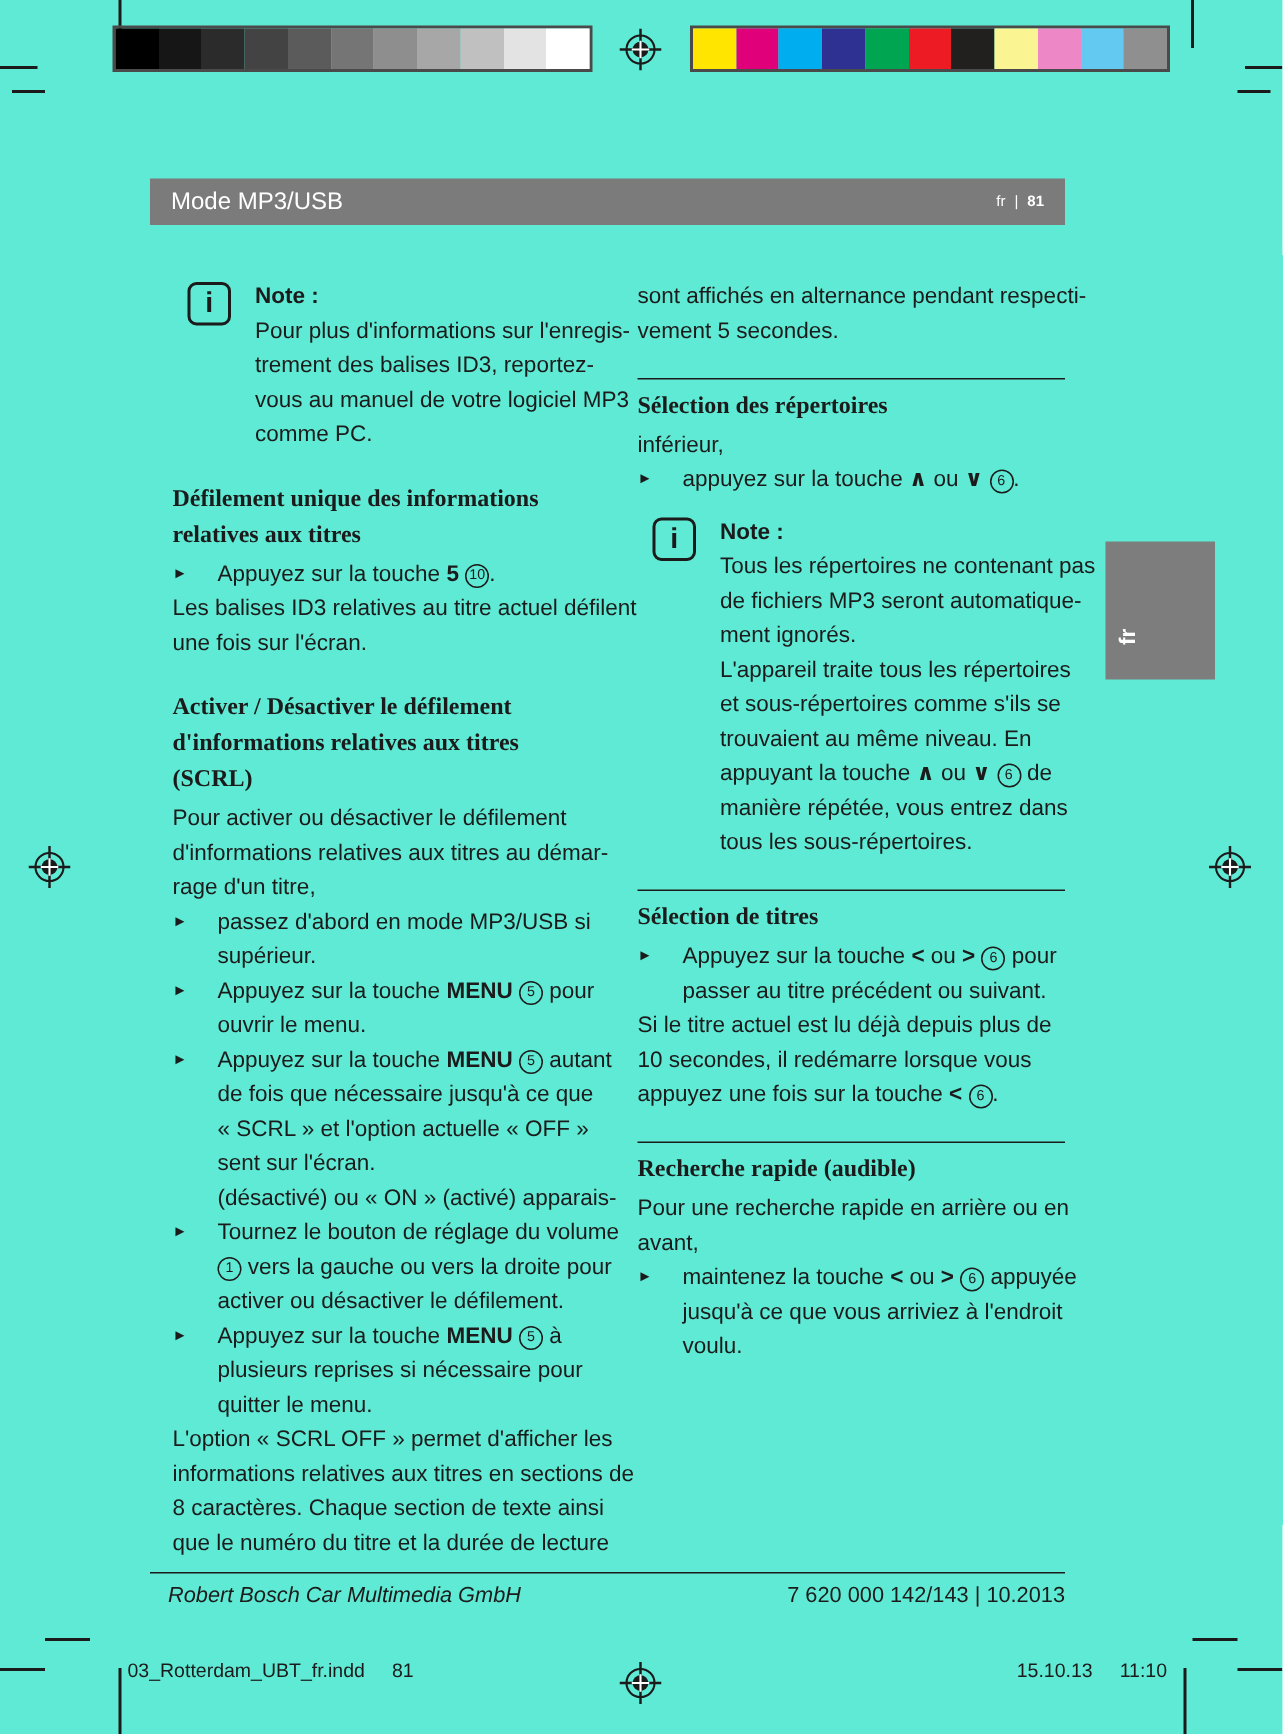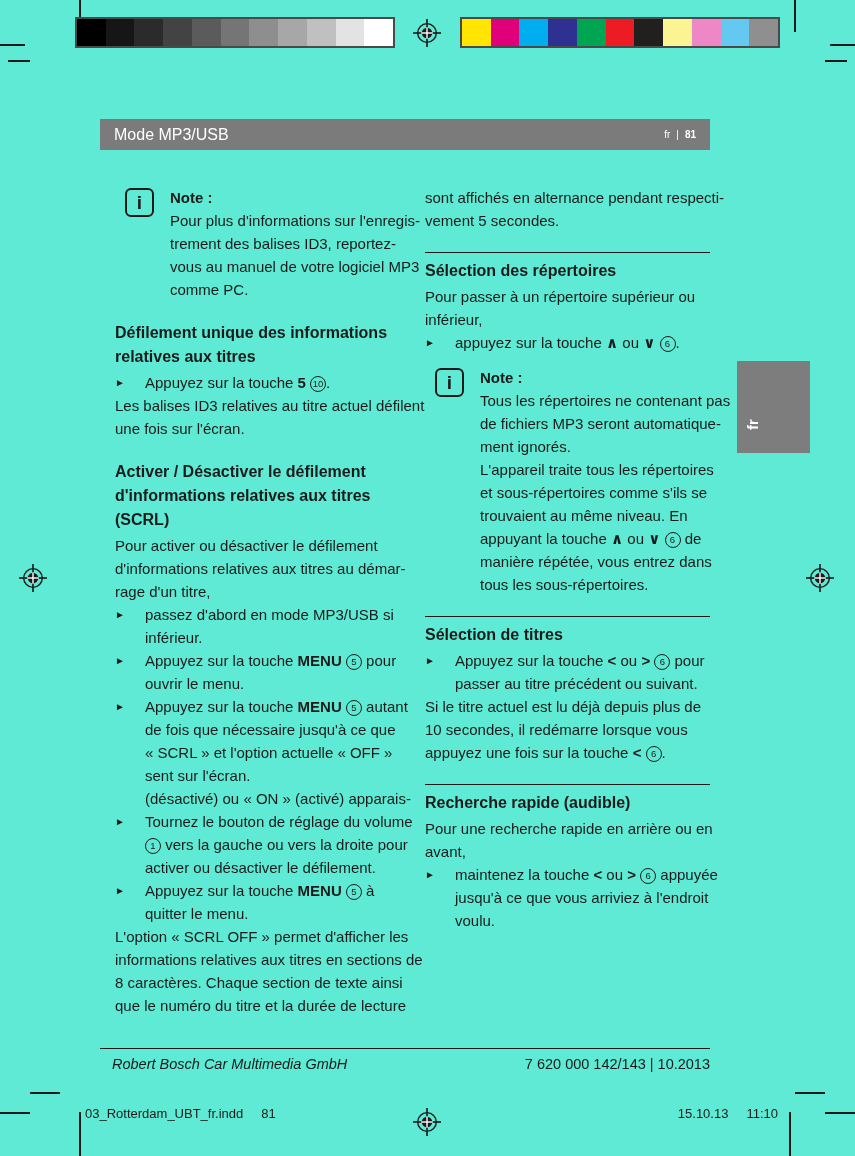--- a/index.html
+++ b/index.html
@@ -36,21 +36,21 @@
   
   .col{position:absolute;font-size:15px;line-height:23px;}
   #col-left{left:115px;top:186px;width:312px;}
   #col-right{left:425px;top:186px;width:285px;}
   .tline{min-height:23px;white-space:nowrap;}
   .b{font-weight:700;}
   .key{font-weight:700;}
   .circ{display:inline-block;box-sizing:border-box;width:16px;height:16px;border:1px solid #1b1b1b;
         border-radius:50%;font-size:9.5px;line-height:14px;text-align:center;vertical-align:1px;
         white-space:nowrap;}
-  h3{font-size:16px;font-weight:700;margin:20px 0 2px;line-height:24px;}
+  h3{font-size:16px;font-weight:700;margin:20px 0 2px;line-height:24px;font-family:Liberation Serif, serif;}
   .para{margin:0;}
   .li{position:relative;padding-left:30px;}
   .li .marker{position:absolute;left:0;top:0;font-size:10px;}
   .rule{border-top:1.5px solid #1b1b1b;margin:20px 0 6px;}
   .rule + h3{margin-top:0;}
   .col > :first-child{margin-top:0;}
   .note{display:flex;margin:12px 0 10px;padding-left:10px;}
   .note-icon{flex:0 0 auto;width:29px;height:29px;box-sizing:border-box;border:2.5px solid #1b1b1b;
              border-radius:6px;font-weight:700;font-size:19px;line-height:25px;text-align:center;
              margin-top:2px;}
@@ -189,21 +189,21 @@
       </h3>
       <div class="para">
         <div class="tline"><span>Pour activer ou désactiver le défilement</span></div>
         <div class="tline"><span>d'informations relatives aux titres au démar-</span></div>
         <div class="tline"><span>rage d'un titre,</span></div>
       </div>
       <div class="li">
         <span class="marker">►</span>
         <div>
           <div class="tline"><span>passez d'abord en mode MP3/USB si</span></div>
-          <div class="tline"><span>inférieur.</span></div>
+          <div class="tline"><span>supérieur.</span></div>
         </div>
       </div>
       <div class="li">
         <span class="marker">►</span>
         <div>
           <div class="tline"><span>Appuyez sur la touche </span><span class="b">MENU</span><span> </span><span class="circ">5</span><span> pour</span></div>
           <div class="tline"><span>ouvrir le menu.</span></div>
         </div>
       </div>
       <div class="li">
@@ -221,41 +221,41 @@
         <div>
           <div class="tline"><span>Tournez le bouton de réglage du volume</span></div>
           <div class="tline"><span class="circ">1</span><span> vers la gauche ou vers la droite pour</span></div>
           <div class="tline"><span>activer ou désactiver le défilement.</span></div>
         </div>
       </div>
       <div class="li">
         <span class="marker">►</span>
         <div>
           <div class="tline"><span>Appuyez sur la touche </span><span class="b">MENU</span><span> </span><span class="circ">5</span><span> à</span></div>
+          <div class="tline"><span>plusieurs reprises si nécessaire pour</span></div>
           <div class="tline"><span>quitter le menu.</span></div>
         </div>
       </div>
       <div class="para">
         <div class="tline"><span>L'option « SCRL OFF » permet d'afficher les</span></div>
         <div class="tline"><span>informations relatives aux titres en sections de</span></div>
         <div class="tline"><span>8 caractères. Chaque section de texte ainsi</span></div>
         <div class="tline"><span>que le numéro du titre et la durée de lecture</span></div>
       </div>
     </div>
   <div class="col" id="col-right">
       <div class="para">
         <div class="tline"><span>sont affichés en alternance pendant respecti-</span></div>
         <div class="tline"><span>vement 5 secondes.</span></div>
       </div>
       <div class="rule"></div>
       <h3>
         <div class="tline"><span>Sélection des répertoires</span></div>
       </h3>
       <div class="para">
-        <div class="tline"><span>Pour passer à un répertoire supérieur ou</span></div>
         <div class="tline"><span>inférieur,</span></div>
       </div>
       <div class="li">
         <span class="marker">►</span>
         <div>
           <div class="tline"><span>appuyez sur la touche </span><span class="key">∧</span><span> ou </span><span class="key">∨</span><span> </span><span class="circ">6</span><span>.</span></div>
         </div>
       </div>
       <div class="note">
         <div class="note-icon">i</div>

